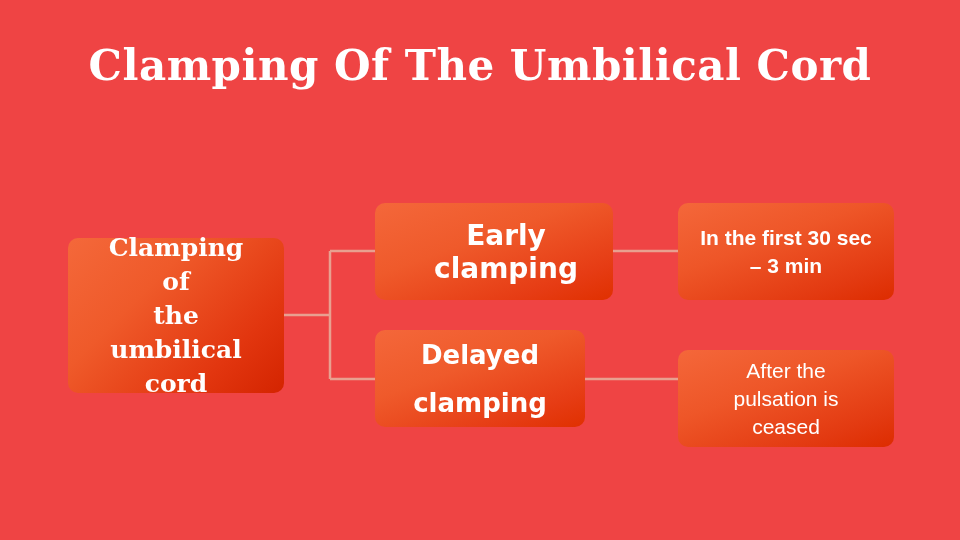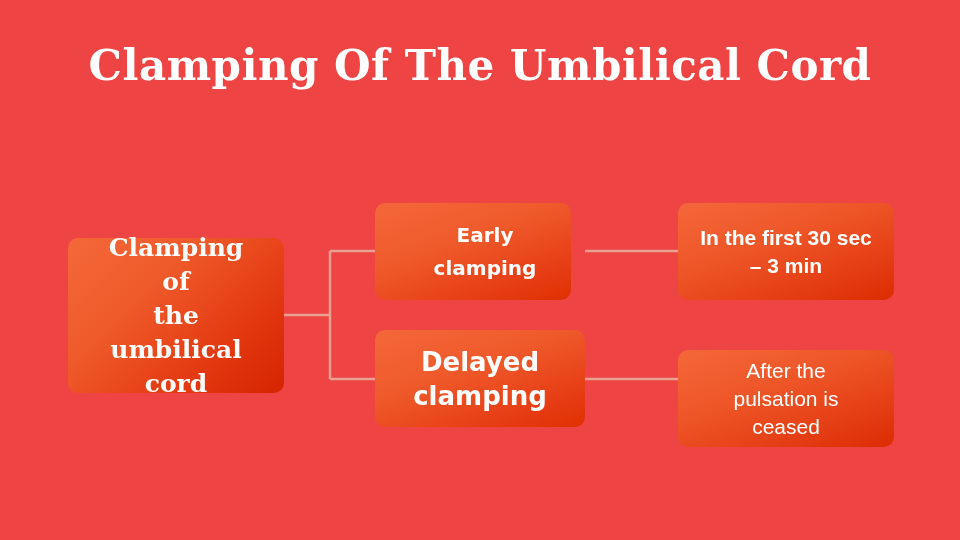--- a/index.html
+++ b/index.html
@@ -65,40 +65,40 @@
     font-family: "DejaVu Serif", serif;
     font-weight: bold;
     font-size: 25px;
     line-height: 34px;
     padding: 4px 26px;
   }
 
   .node-early {
     left: 375px;
     top: 203px;
-    width: 196px;
+    width: 238px;
     height: 97px;
     background: linear-gradient(160deg, #f4673a 0%, #ef5a2b 40%, #e63c14 80%, #e03000 100%);
     font-family: "DejaVu Sans", sans-serif;
     font-weight: bold;
-    font-size: 20px;
+    font-size: 28px;
     line-height: 33px;
     padding-left: 24px;
   }
 
   .node-delayed {
     left: 375px;
     top: 330px;
     width: 210px;
     height: 97px;
     background: linear-gradient(160deg, #f4673a 0%, #ef5a2b 40%, #e63c14 80%, #e03000 100%);
     font-family: "DejaVu Sans", sans-serif;
     font-weight: bold;
     font-size: 26px;
-    line-height: 34px;
+    line-height: 48px;
   }
 
   .node-leaf {
     left: 678px;
     width: 216px;
     background: linear-gradient(160deg, #f4673a 0%, #ee5628 40%, #e33a11 80%, #dd2c00 100%);
     font-family: "Liberation Sans", sans-serif;
     font-weight: normal;
     font-size: 21px;
     line-height: 28px;

